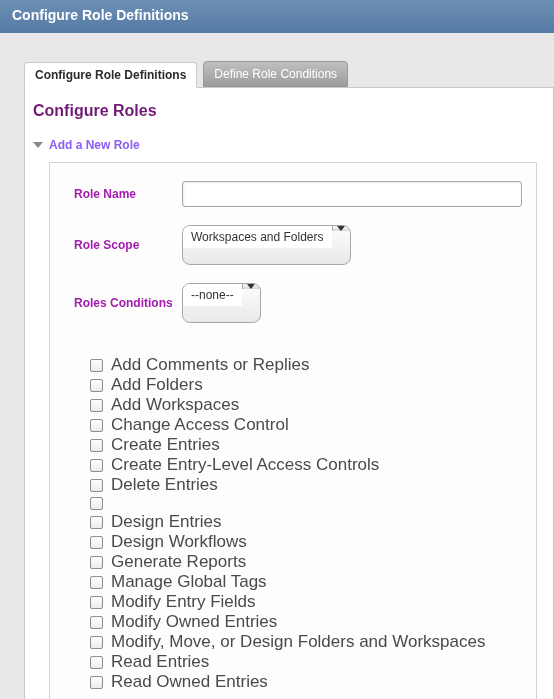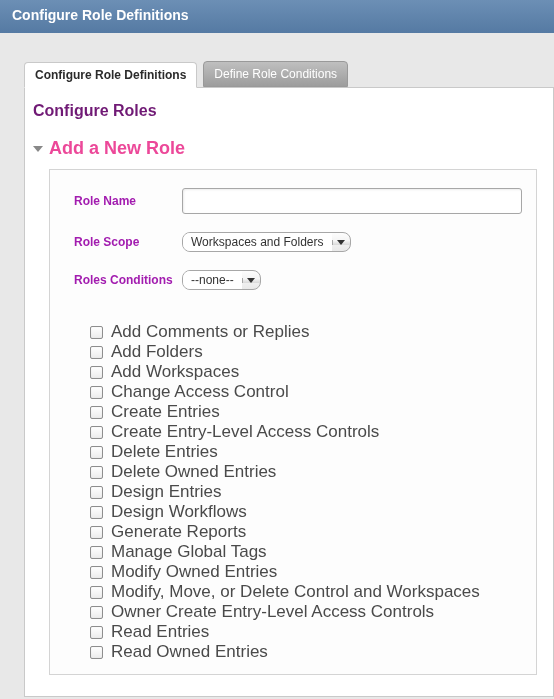--- a/index.html
+++ b/index.html
@@ -74,23 +74,23 @@
     cursor: pointer;
     margin-bottom: 10px;
   }
   .accordion-header .twisty {
     width: 0; height: 0;
     border-left: 5px solid transparent;
     border-right: 5px solid transparent;
     border-top: 6px solid #888;
   }
   .accordion-header .label {
-    color: #ec4899;
-    font-weight: bold;
-    font-size: 18px;
+    color: #8b5cf6;
+    font-weight: bold;
+    font-size: 12px;
   }
   .form-box {
     border: 1px solid #d4d4d4;
     background: #fdfdfd;
     margin-left: 16px;
     margin-right: 0;
     padding: 18px 14px 10px 24px;
   }
   .form-row {
     display: flex;
@@ -108,25 +108,25 @@
     border: 1px solid #a7a7a7;
     border-radius: 3px;
     padding: 4px 6px;
     font-size: 12px;
     height: 26px;
     max-width: 380px;
     box-shadow: inset 1px 1px 2px rgba(0,0,0,0.08);
   }
   .select-wrap {
     display: inline-flex;
-    align-items: center;
+    align-items: flex-start;
     border: 1px solid #a7a7a7;
     border-radius: 8px;
     background: linear-gradient(#fdfdfd,#e9e9e9);
-    height: 20px;
+    height: 40px;
     overflow: hidden;
   }
   .select-wrap .sval {
     padding: 4px 8px;
     font-size: 12px;
     color: #333;
     background: #fff;
     display: flex;
     align-items: center;
   }
@@ -246,49 +246,48 @@
           <div class="perm-item">
             <div class="cb"></div>
             <span class="plabel">Create Entry-Level Access Controls</span>
           </div>
           <div class="perm-item">
             <div class="cb"></div>
             <span class="plabel">Delete Entries</span>
           </div>
           <div class="perm-item">
             <div class="cb"></div>
-            <span class="plabel">Delete Owned Entries</span>
           </div>
           <div class="perm-item">
             <div class="cb"></div>
             <span class="plabel">Design Entries</span>
           </div>
           <div class="perm-item">
             <div class="cb"></div>
             <span class="plabel">Design Workflows</span>
           </div>
           <div class="perm-item">
             <div class="cb"></div>
             <span class="plabel">Generate Reports</span>
           </div>
           <div class="perm-item">
             <div class="cb"></div>
             <span class="plabel">Manage Global Tags</span>
           </div>
           <div class="perm-item">
             <div class="cb"></div>
+            <span class="plabel">Modify Entry Fields</span>
+          </div>
+          <div class="perm-item">
+            <div class="cb"></div>
             <span class="plabel">Modify Owned Entries</span>
           </div>
           <div class="perm-item">
             <div class="cb"></div>
-            <span class="plabel">Modify, Move, or Delete Control and Workspaces</span>
-          </div>
-          <div class="perm-item">
-            <div class="cb"></div>
-            <span class="plabel">Owner Create Entry-Level Access Controls</span>
+            <span class="plabel">Modify, Move, or Design Folders and Workspaces</span>
           </div>
           <div class="perm-item">
             <div class="cb"></div>
             <span class="plabel">Read Entries</span>
           </div>
           <div class="perm-item">
             <div class="cb"></div>
             <span class="plabel">Read Owned Entries</span>
           </div>
         </div>

